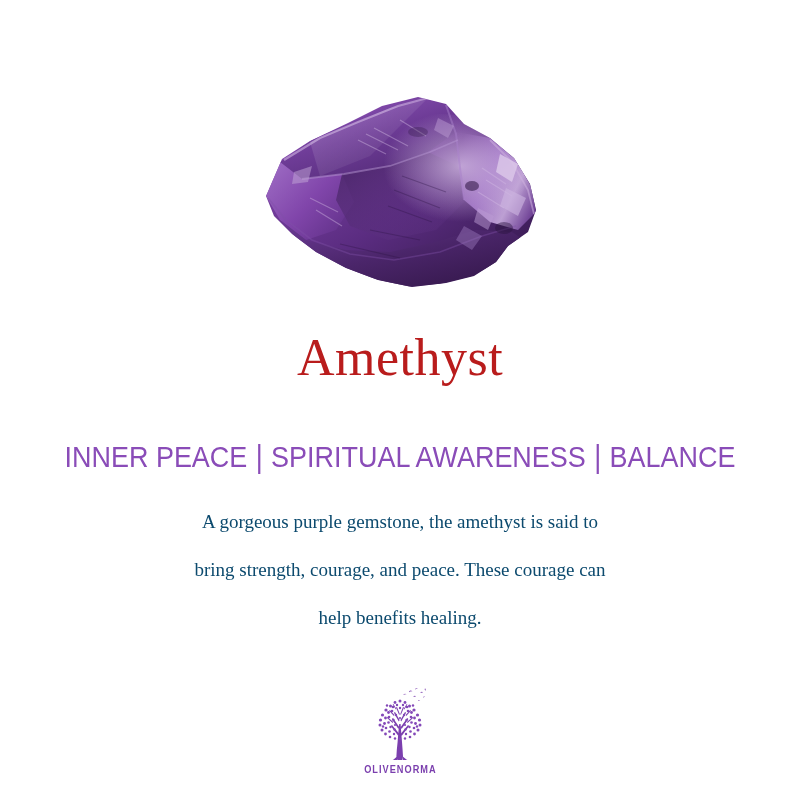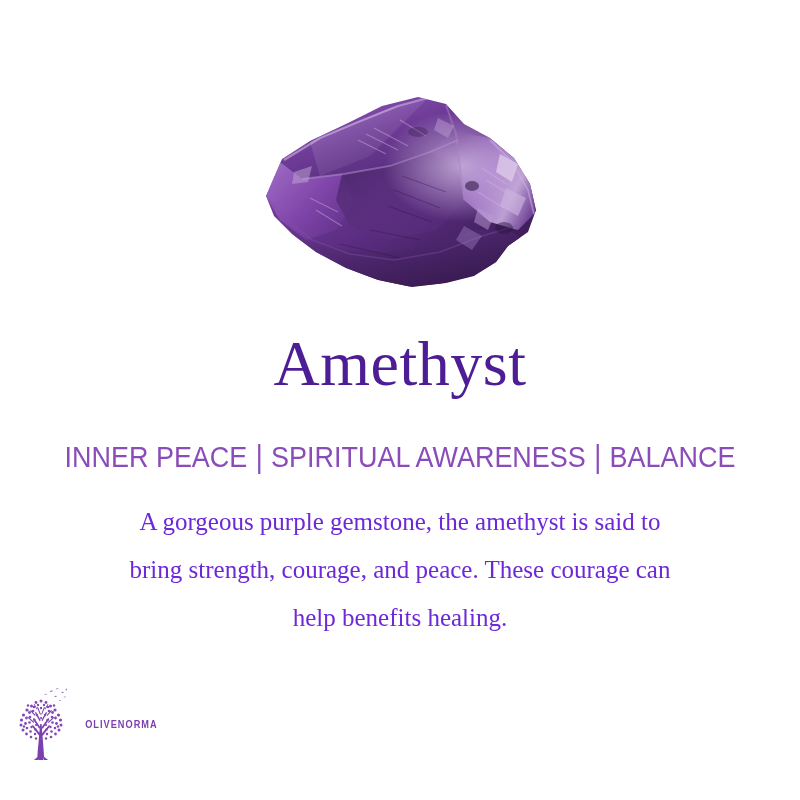--- a/index.html
+++ b/index.html
@@ -44,25 +44,25 @@
   }
 
   
   .title {
     position: absolute;
     left: 0;
     top: 332px;
     width: 800px;
     text-align: center;
     font-family: "Liberation Serif", "DejaVu Serif", serif;
-    font-size: 64px;
+    font-size: 52px;
     line-height: 1.0;
     font-weight: 400;
     letter-spacing: 0.5px;
-    color: #4c1d95;
+    color: #b91c1c;
   }
 
   
   .subtitle {
     position: absolute;
     left: 0;
     top: 440px;
     width: 800px;
     text-align: center;
     font-family: "Liberation Sans", sans-serif;
@@ -84,34 +84,34 @@
   }
 
   
   .body-copy {
     position: absolute;
     left: 60px;
     top: 498px;
     width: 680px;
     text-align: center;
     font-family: "Liberation Serif", "DejaVu Serif", serif;
-    font-size: 25px;
+    font-size: 19px;
     line-height: 48px;
-    color: #6d28d9;
+    color: #0c4a6e;
   }
   .body-copy .line { display: block; white-space: nowrap; }
 
   
   .brand {
     position: absolute;
     left: 0;
     top: 684px;
     width: 800px;
     display: flex;
-    flex-direction: row;
+    flex-direction: column;
     align-items: center;
   }
   .brand-mark {
     display: block;
     width: 82px;
     height: 78px;
   }
   .brand-name {
     margin-top: 2px;
     font-family: "Liberation Sans", sans-serif;

